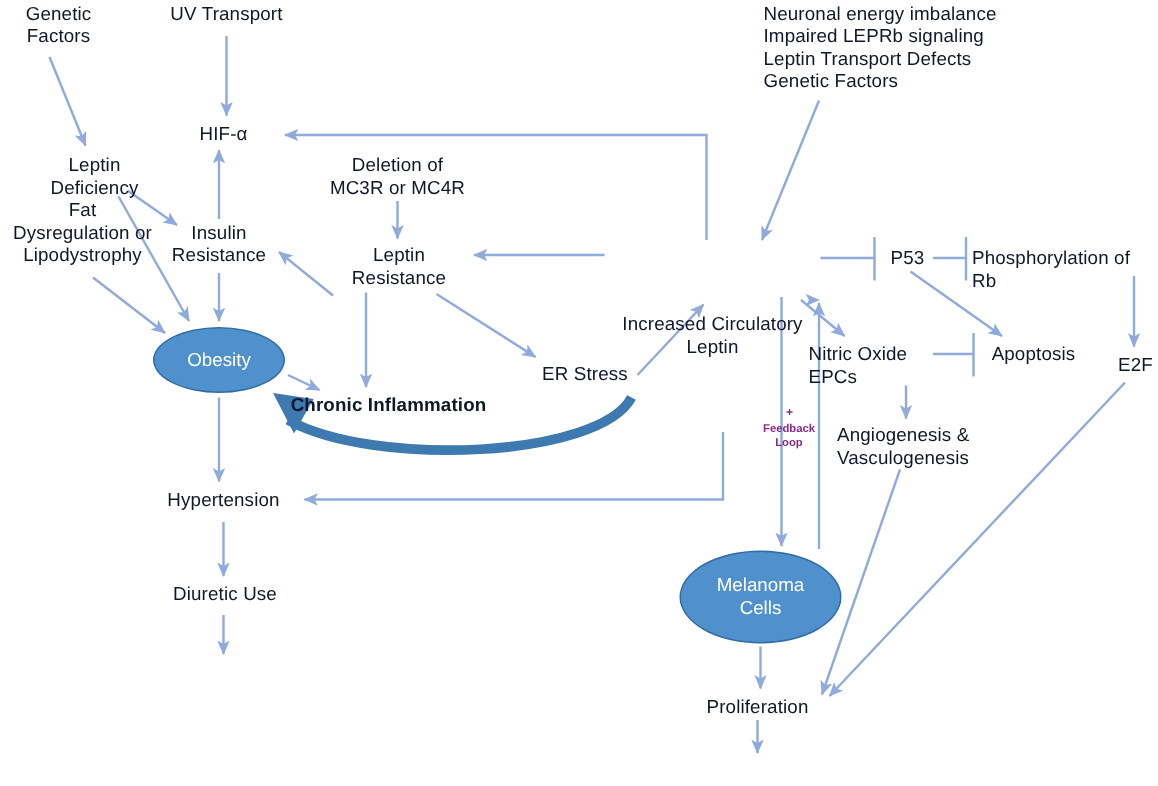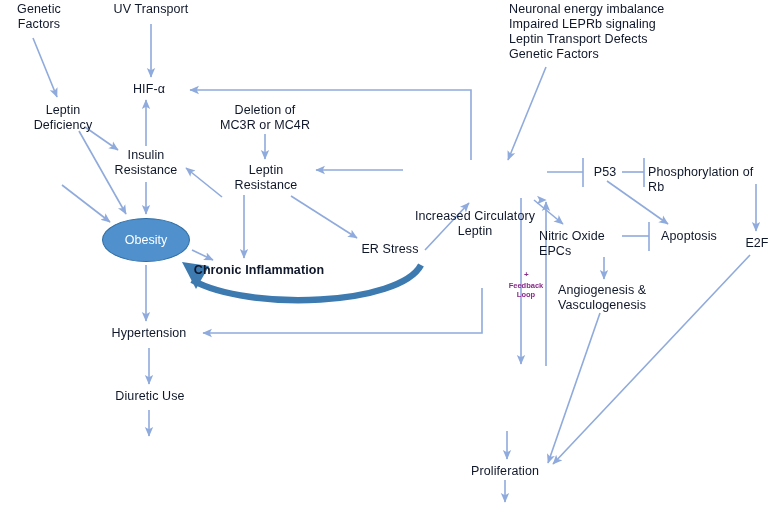--- a/index.html
+++ b/index.html
@@ -145,20 +145,23 @@
       <path d="M196,289 L182,262 L209,266 Z" fill="#3d7ab0"></path>
     </g>
   </svg>
 
   <div class="node" style="left:4px;top:2px;width:70px;">Genetic
 Factors</div>
   <div class="node" style="left:101px;top:2px;width:100px;">UV Transport</div>
   <div class="node" style="left:116px;top:82px;width:66px;">HIF-α</div>
   <div class="node" style="left:20px;top:103px;width:86px;">Leptin
 Deficiency</div>
+  <div class="node" style="left:0px;top:133px;width:110px;">Fat
+Dysregulation or
+Lipodystrophy</div>
   <div class="node" style="left:102px;top:148px;width:88px;">Insulin
 Resistance</div>
   <div class="node" style="left:207px;top:103px;width:116px;">Deletion of
 MC3R or MC4R</div>
   <div class="node" style="left:223px;top:163px;width:86px;">Leptin
 Resistance</div>
   <div class="node" style="left:193px;top:263px;width:132px;font-weight:bold;">Chronic Inflammation</div>
   <div class="node" style="left:355px;top:242px;width:70px;">ER Stress</div>
   <div class="node" style="left:509px;top:2px;width:180px;text-align:left;">Neuronal energy imbalance
 Impaired LEPRb signaling
@@ -173,18 +176,20 @@
   <div class="node" style="left:653px;top:229px;width:72px;">Apoptosis</div>
   <div class="node" style="left:742px;top:236px;width:30px;">E2F</div>
   <div class="node" style="left:558px;top:283px;width:100px;text-align:left;">Angiogenesis &amp;
 Vasculogenesis</div>
   <div class="node" style="left:104px;top:326px;width:90px;">Hypertension</div>
   <div class="node" style="left:107px;top:389px;width:86px;">Diuretic Use</div>
   <div class="node" style="left:463px;top:464px;width:84px;">Proliferation</div>
   <div class="node" style="left:458px;top:507px;width:96px;margin-top:16px;">Tumor Growth</div>
 
   <div class="ellipse" style="left:102px;top:218px;width:88px;height:44px;">Obesity</div>
+  <div class="ellipse" style="left:453px;top:367px;width:108px;height:62px;">Melanoma
+Cells</div>
 
   <div class="fbplus" style="left:524px;top:271px;">+</div>
   <div class="fb" style="left:505px;top:281px;width:42px;">Feedback
 Loop</div>
 
 </div>
 
 </body></html>

